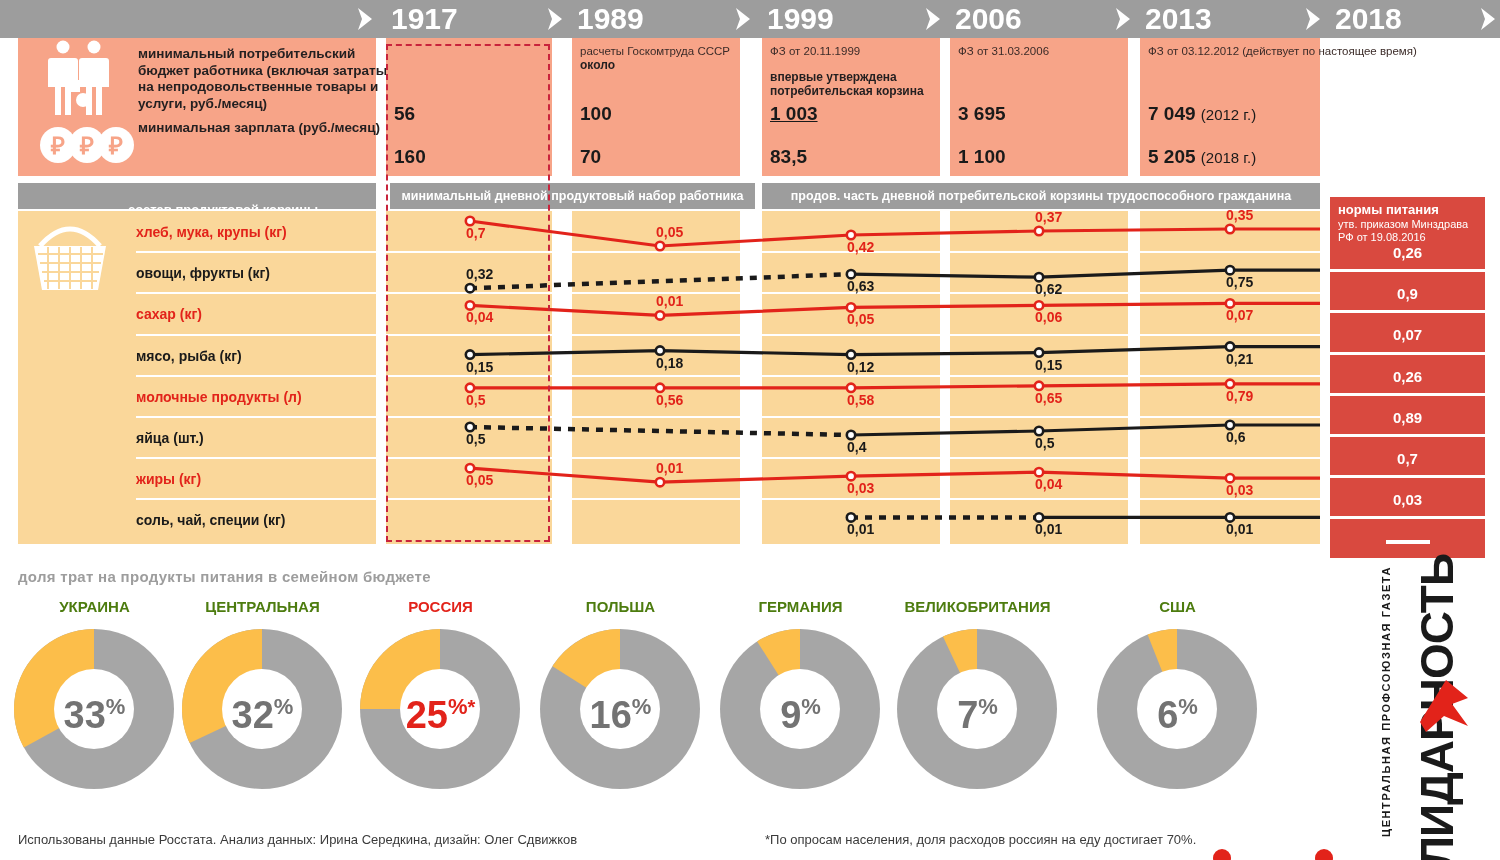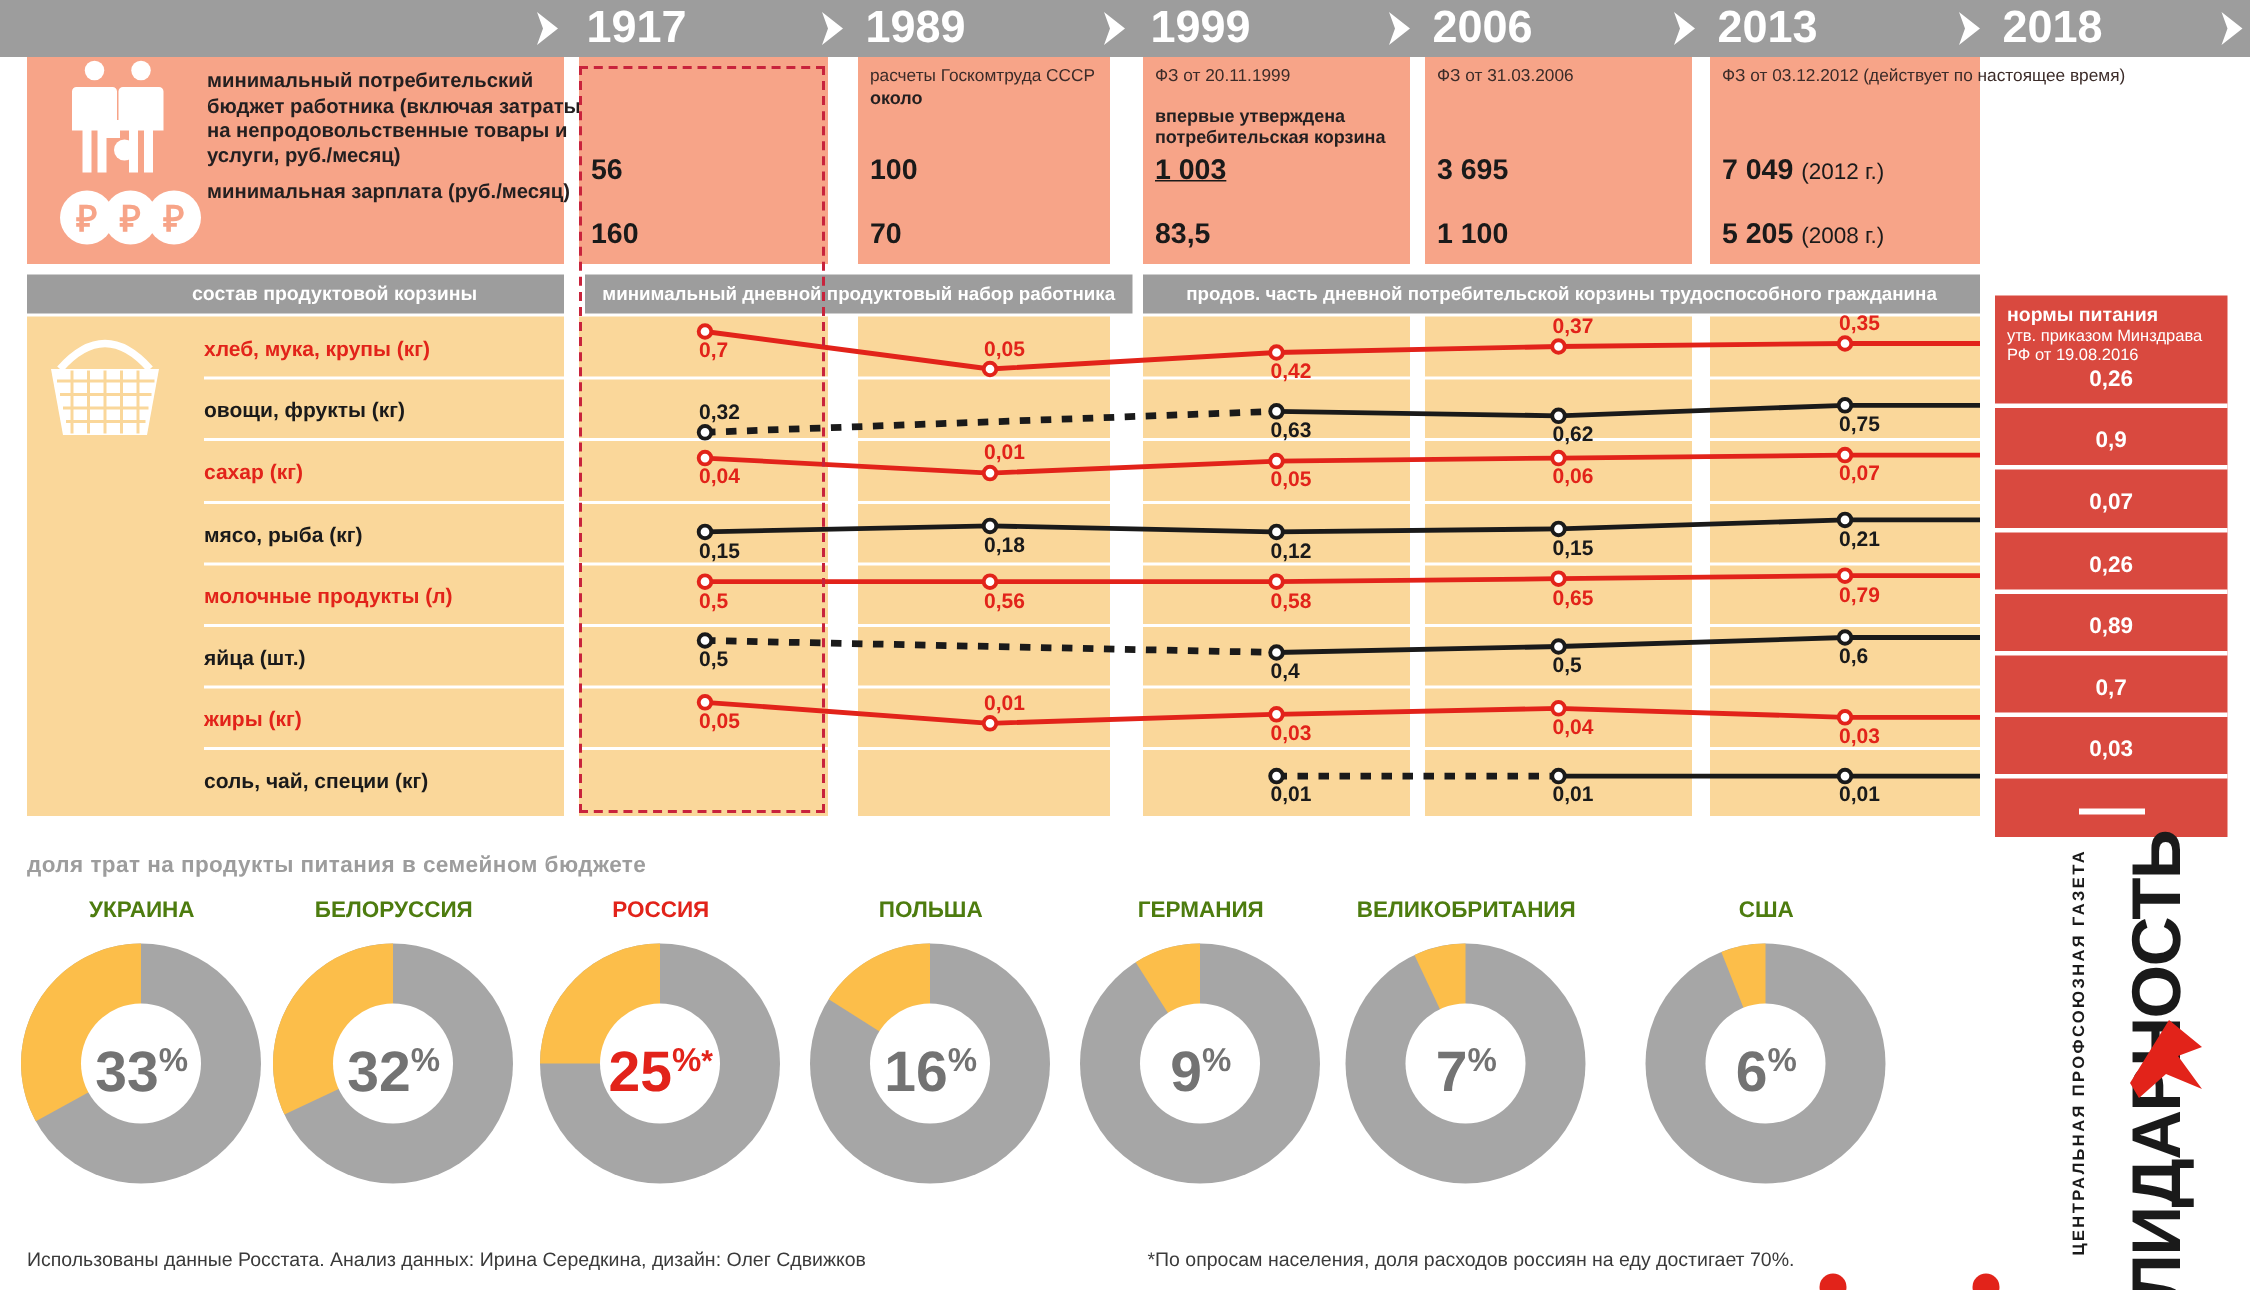--- a/index.html
+++ b/index.html
@@ -26,21 +26,21 @@
   .sal-note{position:absolute;font-size:11.5px;color:#3b2b28;line-height:14px;font-weight:normal;}
   .sal-note.bold{font-weight:bold;color:#231f20;font-size:12px;}
   .sal-big{position:absolute;font-weight:bold;font-size:19px;color:#1a1a1a;white-space:nowrap;}
   .sal-big .sm{font-weight:normal;font-size:15px;}
   #dash1917{position:absolute;border:2px dashed #c8233c;left:386px;top:44px;
             width:164px;height:498px;box-sizing:border-box;z-index:40;pointer-events:none;}
 
   
   #mid{position:absolute;left:0;top:178px;width:1500px;height:372px;}
   #basket-head{position:absolute;left:18px;top:5px;width:358px;height:26px;background:#9d9d9d;}
-  #basket-head span{position:absolute;left:110px;top:5px;color:#fff;font-weight:bold;font-size:13px;}
+  #basket-head span{position:absolute;left:110px;top:19px;color:#fff;font-weight:bold;font-size:13px;}
   #basket-body{position:absolute;left:18px;top:33px;width:358px;height:333px;background:#fad79a;}
   #basket-icon{position:absolute;left:26px;top:38px;width:88px;height:78px;}
   .row-label{position:absolute;left:118px;font-weight:bold;font-size:14px;white-space:nowrap;}
   .row-sep{position:absolute;left:118px;width:250px;height:2px;background:#fff;}
 
   .band{position:absolute;top:33px;height:333px;background:#fad79a;}
   .band-row-sep{position:absolute;height:2px;background:#fff;left:0;right:0;}
   .sec-head{position:absolute;top:5px;height:26px;background:#9d9d9d;color:#fff;
             font-weight:bold;font-size:12.5px;text-align:center;line-height:26px;}
 
@@ -176,21 +176,21 @@
       <div class="sal-big" style="left: 8px; top: 108px;"><span>83,5</span></div>
     </div>
     <div class="sal-cell" style="left: 950px; width: 178px;">
       <div class="sal-note" style="left: 8px; top: 6px; width: 166px;">ФЗ от 31.03.2006</div>
       <div class="sal-big" style="left: 8px; top: 65px;"><span>3 695</span></div>
       <div class="sal-big" style="left: 8px; top: 108px;"><span>1 100</span></div>
     </div>
     <div class="sal-cell" style="left: 1140px; width: 180px;">
       <div class="sal-note" style="left: 8px; top: 6px; width: 340px;">ФЗ от 03.12.2012 (действует по настоящее время)</div>
       <div class="sal-big" style="left: 8px; top: 65px;"><span>7 049</span> <span class="sm">(2012 г.)</span></div>
-      <div class="sal-big" style="left: 8px; top: 108px;"><span>5 205</span> <span class="sm">(2008 г.)</span></div>
+      <div class="sal-big" style="left: 8px; top: 108px;"><span>5 205</span> <span class="sm">(2018 г.)</span></div>
     </div>
   </div>
 <div id="dash1917"></div>
 
 <div id="mid">
   <div id="basket-head">
     <span>состав продуктовой корзины</span>
   </div>
   <div id="basket-body">
       <div class="row-label" style="top: 13px; color: rgb(226, 35, 26);">хлеб, мука, крупы (кг)</div>
@@ -367,21 +367,21 @@
 <div class="dn" style="left: 2px;">
       <div class="dn-name">УКРАИНА</div>
       <div class="dn-chart"><svg viewBox="0 0 170 170" width="170" height="170">
           <circle cx="85" cy="85" r="80" fill="#a6a6a6"></circle>
           <path d="M 85 85 L 85 5 A 80 80 0 0 0 14.90 123.54 Z" fill="#fcbe4a"></path>
           <circle cx="85" cy="85" r="40" fill="#fff"></circle>
         </svg></div>
       <div class="dn-val"><span>33</span><span class="pc">%</span></div>
     </div>
     <div class="dn" style="left: 170px;">
-      <div class="dn-name">БЕЛОРУССИЯ</div>
+      <div class="dn-name">ЦЕНТРАЛЬНАЯ</div>
       <div class="dn-chart"><svg viewBox="0 0 170 170" width="170" height="170">
           <circle cx="85" cy="85" r="80" fill="#a6a6a6"></circle>
           <path d="M 85 85 L 85 5 A 80 80 0 0 0 12.61 119.06 Z" fill="#fcbe4a"></path>
           <circle cx="85" cy="85" r="40" fill="#fff"></circle>
         </svg></div>
       <div class="dn-val"><span>32</span><span class="pc">%</span></div>
     </div>
     <div class="dn" style="left: 348px;">
       <div class="dn-name red">РОССИЯ</div>
       <div class="dn-chart"><svg viewBox="0 0 170 170" width="170" height="170">

